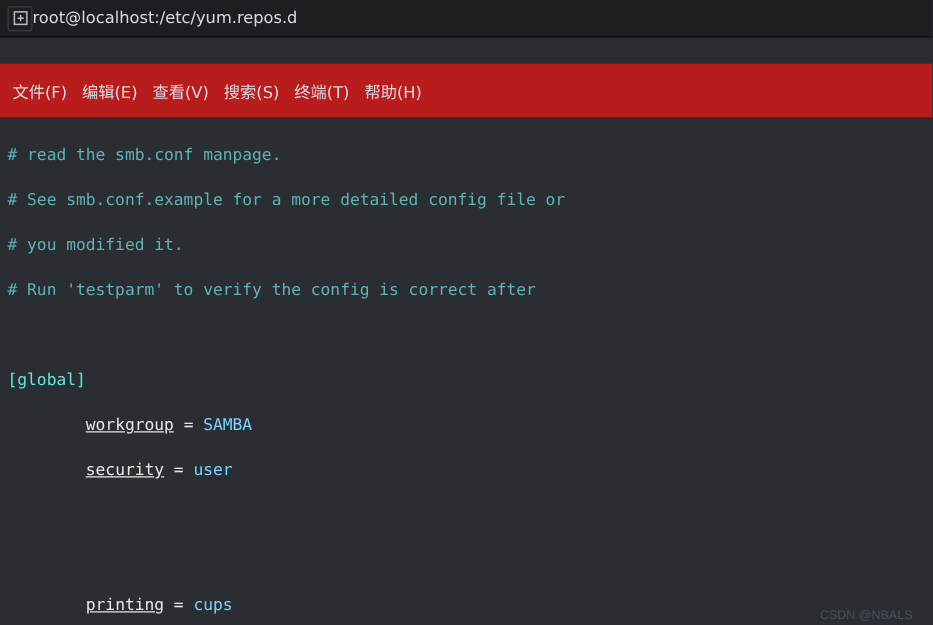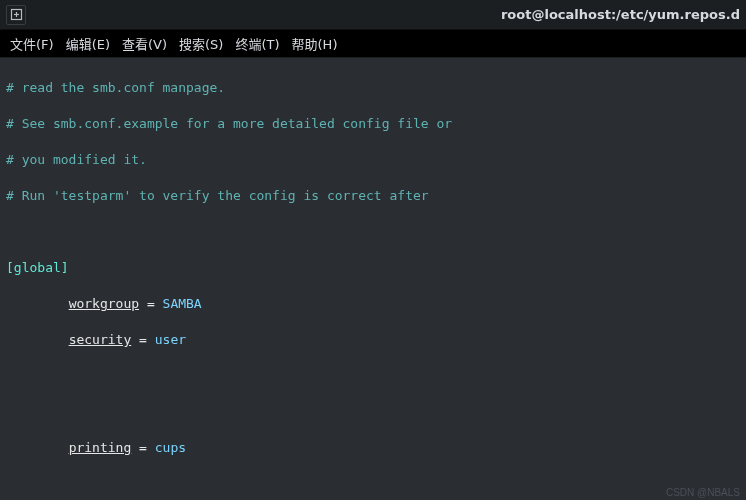--- a/index.html
+++ b/index.html
@@ -21,55 +21,56 @@
   .titlebar .new-win {
     width: 20px; height: 20px;
     display: flex; align-items: center; justify-content: center;
     color: #b8bbbf;
     border: 1px solid #3a3d40;
     border-radius: 2px;
     font-size: 13px;
   }
   .titlebar .title {
     flex: 1;
-    text-align: right;
+    text-align: left;
     color: #d7dadf;
     font-family: "DejaVu Sans", sans-serif;
     font-size: 13px;
-    font-weight: 700;
+    font-weight: 400;
   }
   .menubar {
-    height: 28px;
-    background: #000000;
+    height: 44px;
+    background: #b91c1c;
     display: flex;
     align-items: center;
     padding: 0 10px;
     gap: 12px;
     font-family: "DejaVu Sans", "Noto Sans CJK SC", sans-serif;
     font-size: 13px;
     color: #d7dadf;
     border-bottom: 1px solid #1c1f22;
+    margin-top: 21px;
   }
   .menubar .menu-item { cursor: pointer; }
   .editor {
     padding: 3px 6px 3px 6px;
     line-height: 18px;
     font-size: 13px;
     white-space: pre;
     position: relative;
   }
   .line { height: 18px; }
   .comment { color: #5fb3b3; } 
   .section { color: #5eead4; font-weight: 500; } 
   .key { color: #e6e6e6; text-decoration: underline; }
   .eq { color: #e6e6e6; }
   .val { color: #7dd3fc; }
   .watermark {
     position: absolute;
-    right: 6px;
+    right: 16px;
     bottom: 2px;
     font-size: 10px;
     color: #4a5058;
     font-family: sans-serif;
   }
 </style>
 </head>
 <body>
 
 <div class="titlebar">

